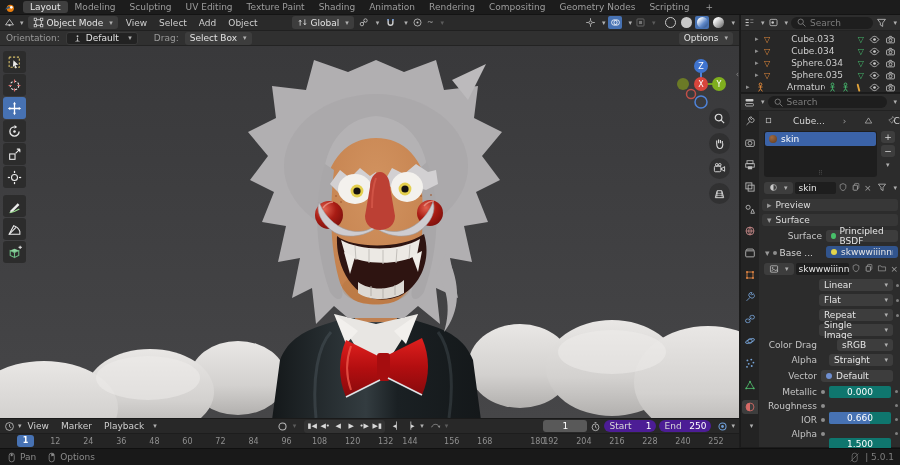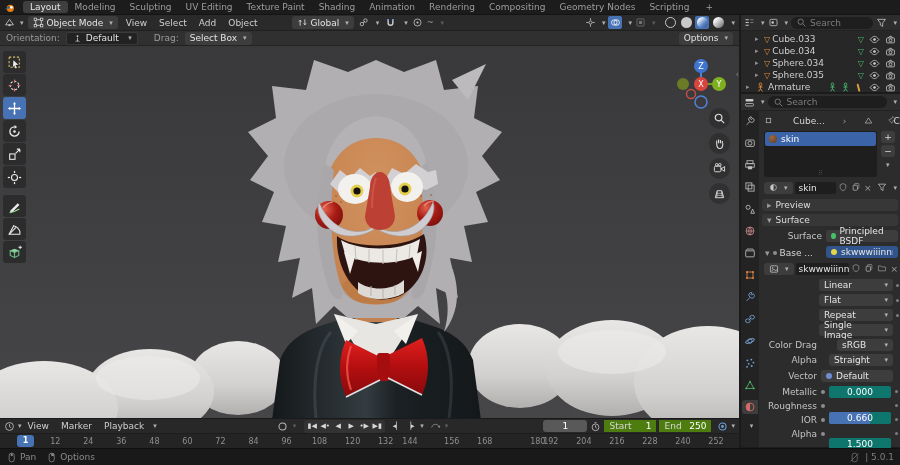--- a/index.html
+++ b/index.html
@@ -45,21 +45,21 @@
   .nav-btn svg { width:13px; height:13px; }
   #vp-collapse { position:absolute; right:0; top:24px; color:#8a8a8a; font-size:8px; }
 
   
   #outliner { left:740px; top:15px; width:160px; height:78px; background:#272727; border-left:1px solid #1a1a1a; border-bottom:1px solid #1a1a1a; }
   #outliner-header { display:flex; align-items:center; height:16px; background:#2d2d2d; padding:0 3px; gap:3px; border-bottom:1px solid #222; }
   .search-field { flex:1; display:flex; align-items:center; background:#1e1e1e; border-radius:7px; height:12px; padding:0 5px; gap:3px; color:#7c7c7c; min-width:0; }
   .ol-row { display:flex; align-items:center; height:12px; gap:2px; padding-left:14px; color:#cecece; }
   .ol-row.shallow { padding-left:5px; }
   .ol-expand { color:#8f8f8f; font-size:7px; width:7px; }
-  .ol-name { flex:1; overflow:hidden; white-space:nowrap; }
+  .ol-name { flex:1; overflow:hidden; white-space:nowrap;margin-left:19px; }
   .tri { font-size:8px; }
   .tri.orange { color:#e0883a; }
   .tri.green { color:#45b86c; }
 
   
   #properties { left:740px; top:94px; width:160px; height:353px; background:#2c2c2c; border-left:1px solid #1a1a1a; }
   #props-header { display:flex; align-items:center; height:17px; background:#2d2d2d; padding:0 3px; gap:3px; border-bottom:1px solid #222; }
   #props-tabs { position:absolute; left:0; top:17px; width:18px; bottom:0; background:#232323; display:flex; flex-direction:column; align-items:center; padding-top:3px; gap:8px; }
   .ptab { width:16px; height:14px; display:flex; align-items:center; justify-content:center; border-radius:3px 0 0 3px; }
   .ptab svg { width:12px; height:12px; }
@@ -76,21 +76,21 @@
   .panel-hd { display:flex; align-items:center; gap:4px; background:#373737; border-radius:3px; height:12px; padding:0 5px; color:#dedede; }
 
   
   #timeline-hd { left:0; top:418px; width:739px; height:15px; background:#282828; display:flex; align-items:center; padding:0 4px; border-top:1px solid #1a1a1a; }
   #ruler { left:0; top:433px; width:739px; height:15px; background:#242424; border-top:1px solid #1d1d1d; }
   .tick { position:absolute; top:3px; color:#8f8f8f; font-size:8px; transform:translateX(-50%); }
   #playhead { position:absolute; left:17px; top:1px; width:17px; height:12px; background:#4772b3; border-radius:3px; color:#fff; font-size:8px; font-weight:bold; text-align:center; line-height:12px; }
   .tl-btn { width:12px; height:12px; display:flex; align-items:center; justify-content:center; color:#d8d8d8; font-size:7px; }
   #play-cluster { display:flex; background:#333; border-radius:3px; height:13px; align-items:center; padding:0 2px; gap:1px; }
   .framefield { background:#595959; border-radius:3px; height:12px; display:flex; align-items:center; justify-content:center; color:#fff; }
-  .startend { background:#4d7c0f; border-radius:0; height:12px; display:flex; align-items:center; justify-content:space-between; padding:0 5px; color:#fff; }
+  .startend { background:#4c1d95; border-radius:6px; height:12px; display:flex; align-items:center; justify-content:space-between; padding:0 5px; color:#fff; }
   .startend .k { color:#d8d8d8; margin-right:4px; }
 
   
   #statusbar { left:0; top:448px; width:900px; height:17px; background:#191919; display:flex; align-items:center; padding:0 6px; gap:10px; color:#8a8a8a; border-top:1px solid #101010; }
   .sb-item { display:flex; align-items:center; gap:3px; }
   #sb-right { margin-left:auto; display:flex; align-items:center; gap:5px; color:#7e7e7e; }
 </style>
 </head>
 <body>
 

